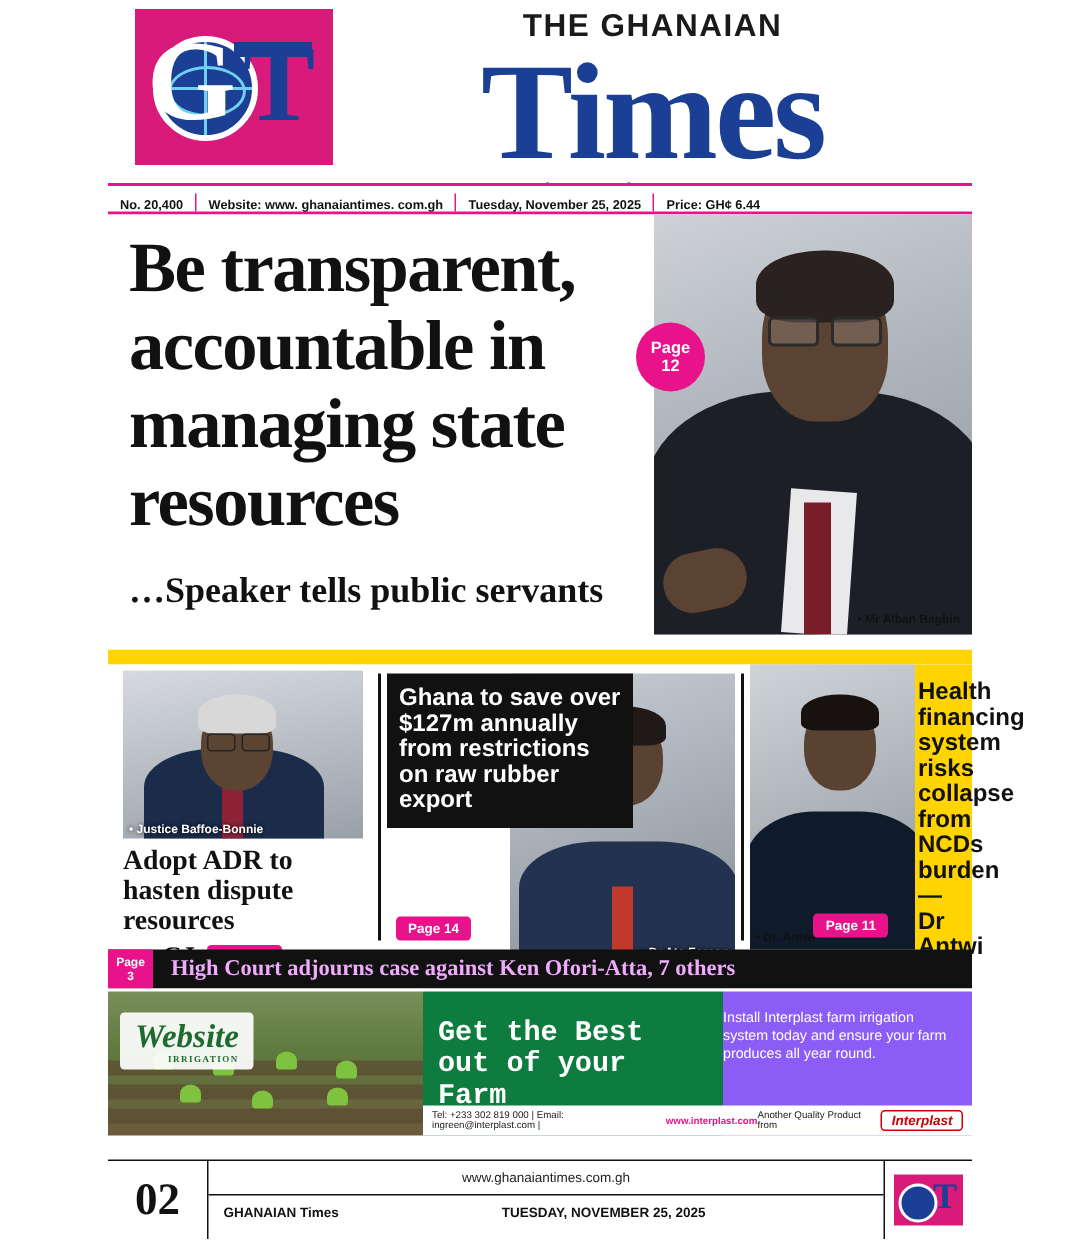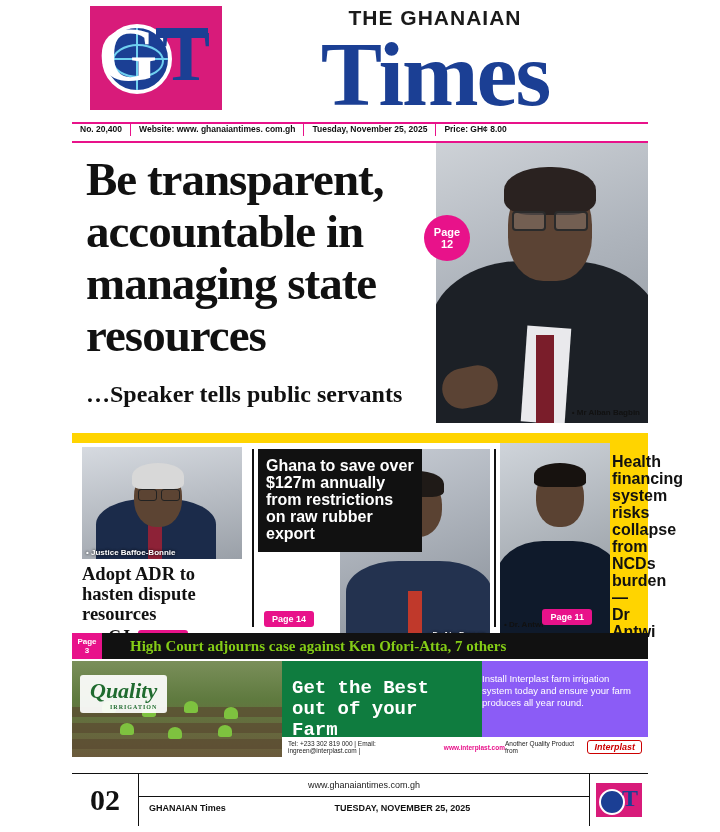--- a/index.html
+++ b/index.html
@@ -18,21 +18,21 @@
   .logo-g{position:absolute;left:4px;top:6px;font-family:"Liberation Serif",serif;font-weight:bold;font-size:76px;color:#ffffff;line-height:76px;letter-spacing:-2px;}
   .logo-t{position:absolute;right:8px;top:10px;font-family:"Liberation Serif",serif;font-weight:bold;font-size:72px;color:#1b3f94;line-height:72px;}
   .logo-t:after{content:"";position:absolute;left:-6px;top:8px;width:52px;height:10px;background:#1b3f94;}
 
   .mast-text{position:absolute;left:160px;top:2px;right:10px;text-align:center;}
   .the-ghanaian{font-family:"Liberation Sans",sans-serif;font-weight:bold;font-size:21px;letter-spacing:1px;color:#1a1a1a;margin-top:4px;}
   .times{font-family:"Liberation Serif",serif;font-weight:bold;font-size:92px;line-height:88px;color:#1b3f94;letter-spacing:-2px;}
   .tagline{font-family:"Liberation Serif",serif;font-size:11px;color:#333;margin-top:2px;}
 
   
-  .infostrip{position:relative;height:17px;background:#ffffff;border-top:2px solid #e8128a;border-bottom:2px solid #e8128a;display:flex;align-items:flex-start;font-size:8.5px;font-weight:bold;color:#111;}
+  .infostrip{position:relative;height:17px;background:#ffffff;border-top:2px solid #e8128a;border-bottom:2px solid #e8128a;display:flex;align-items:flex-end;font-size:8.5px;font-weight:bold;color:#111;}
   .infostrip .cell{padding:0 8px;white-space:nowrap;}
   .infostrip .sep{width:1px;height:12px;background:#e8128a;}
   .infostrip .grow{flex:1;}
 
   
   .lead{position:relative;height:290px;overflow:hidden;background:#fff;}
   .headline{position:absolute;left:14px;top:10px;width:470px;font-family:"Liberation Serif",serif;font-weight:bold;font-size:47px;line-height:52px;color:#111;letter-spacing:-1px;}
   .subhead{position:absolute;left:14px;top:238px;font-family:"Liberation Serif",serif;font-weight:bold;font-size:24px;color:#111;}
   .pagebadge{display:inline-flex;align-items:center;justify-content:center;flex-direction:column;width:46px;height:46px;border-radius:50%;background:#e8128a;color:#fff;font-family:"Liberation Sans",sans-serif;font-weight:bold;font-size:11px;line-height:12px;text-align:center;}
   .badge-lead{position:absolute;left:352px;top:72px;}
@@ -88,21 +88,21 @@
   .c3-suit{position:absolute;left:-4px;bottom:-4px;width:124px;height:96px;background:#0f1a2b;border-radius:38% 38% 0 0;}
   .c3-head{position:absolute;left:36px;top:26px;width:48px;height:58px;border-radius:46%;background:#5a4232;}
   .c3-hair{position:absolute;left:34px;top:20px;width:52px;height:24px;border-radius:50% 50% 20% 20%;background:#17120f;}
   .c3-cap{position:absolute;left:4px;bottom:4px;font-size:8px;font-weight:bold;color:#111;}
   .c3-text{position:absolute;left:112px;top:10px;right:6px;font-family:"Liberation Sans",sans-serif;font-weight:bold;font-size:16px;line-height:17px;color:#111;}
   .c3-pill{position:absolute;right:56px;bottom:8px;}
 
   
   .banner{position:relative;height:26px;background:#111;display:flex;align-items:center;}
   .banner-badge{width:30px;height:26px;background:#e8128a;color:#fff;font-size:8px;font-weight:bold;display:flex;flex-direction:column;align-items:center;justify-content:center;line-height:9px;}
-  .banner-txt{flex:1;color:#84cc16;font-family:"Liberation Serif",serif;font-weight:bold;font-size:15px;padding-left:28px;}
+  .banner-txt{flex:1;color:#f0abfc;font-family:"Liberation Serif",serif;font-weight:bold;font-size:15px;padding-left:12px;}
 
   
   .advert{position:relative;height:96px;display:flex;border-top:2px solid #fff;}
   .ad-left{width:210px;position:relative;background:linear-gradient(180deg,#7a8f5a 0%,#5f7a3f 40%,#6b5a3c 100%);overflow:hidden;}
   .furrow{position:absolute;left:-10%;width:120%;height:10px;background:#5a4a30;opacity:.7;}
   .sprout{position:absolute;width:14px;height:12px;background:#7ec23f;border-radius:50% 50% 20% 20%;}
   .ingreen{position:absolute;left:8px;top:14px;background:rgba(255,255,255,.92);padding:3px 10px;border-radius:3px;font-family:"Liberation Serif",serif;font-style:italic;font-weight:bold;font-size:22px;color:#1f6b2f;}
   .ingreen small{display:block;font-style:normal;font-weight:bold;font-size:6px;letter-spacing:1px;color:#1f6b2f;text-align:right;}
   .ad-mid{width:180px;background:#0f7c3f;color:#fff;display:flex;align-items:center;padding:0 10px;}
   .ad-mid b{font-family:Liberation Mono, monospace;font-size:19px;line-height:21px;}
@@ -147,21 +147,21 @@
       </div>
     </div>
 
     <div class="infostrip">
       <div class="cell">No. 20,400</div>
       <div class="sep"></div>
       <div class="cell">Website: www. ghanaiantimes. com.gh</div>
       <div class="sep"></div>
       <div class="cell">Tuesday, November 25, 2025</div>
       <div class="sep"></div>
-      <div class="cell">Price: GH¢ 8.00</div>
+      <div class="cell">Price: GH¢ 6.44</div>
       <div class="grow"></div>
     </div>
 
     <div class="lead">
       <div class="lead-photo">
         <div class="lp-bg"></div>
         <div class="lp-suit"></div>
         <div class="lp-shirt"></div>
         <div class="lp-tie"></div>
         <div class="lp-head"></div>
@@ -244,21 +244,21 @@
         <div class="furrow" style="top:62px"></div>
         <div class="furrow" style="top:78px"></div>
         <div class="sprout" style="left:30px;top:40px"></div>
         <div class="sprout" style="left:70px;top:44px"></div>
         <div class="sprout" style="left:112px;top:40px"></div>
         <div class="sprout" style="left:152px;top:46px"></div>
         <div class="sprout" style="left:48px;top:62px"></div>
         <div class="sprout" style="left:96px;top:66px"></div>
         <div class="sprout" style="left:146px;top:64px"></div>
         <div class="ingreen">
-          <span>Quality</span>
+          <span>Website</span>
           <small>IRRIGATION</small>
         </div>
       </div>
       <div class="ad-mid">
         <b>Get the Best out of your Farm</b>
       </div>
       <div class="ad-right">
         <div>Install Interplast farm irrigation system today and ensure your farm produces all year round.</div>
       </div>
       <div class="ad-bottom">

